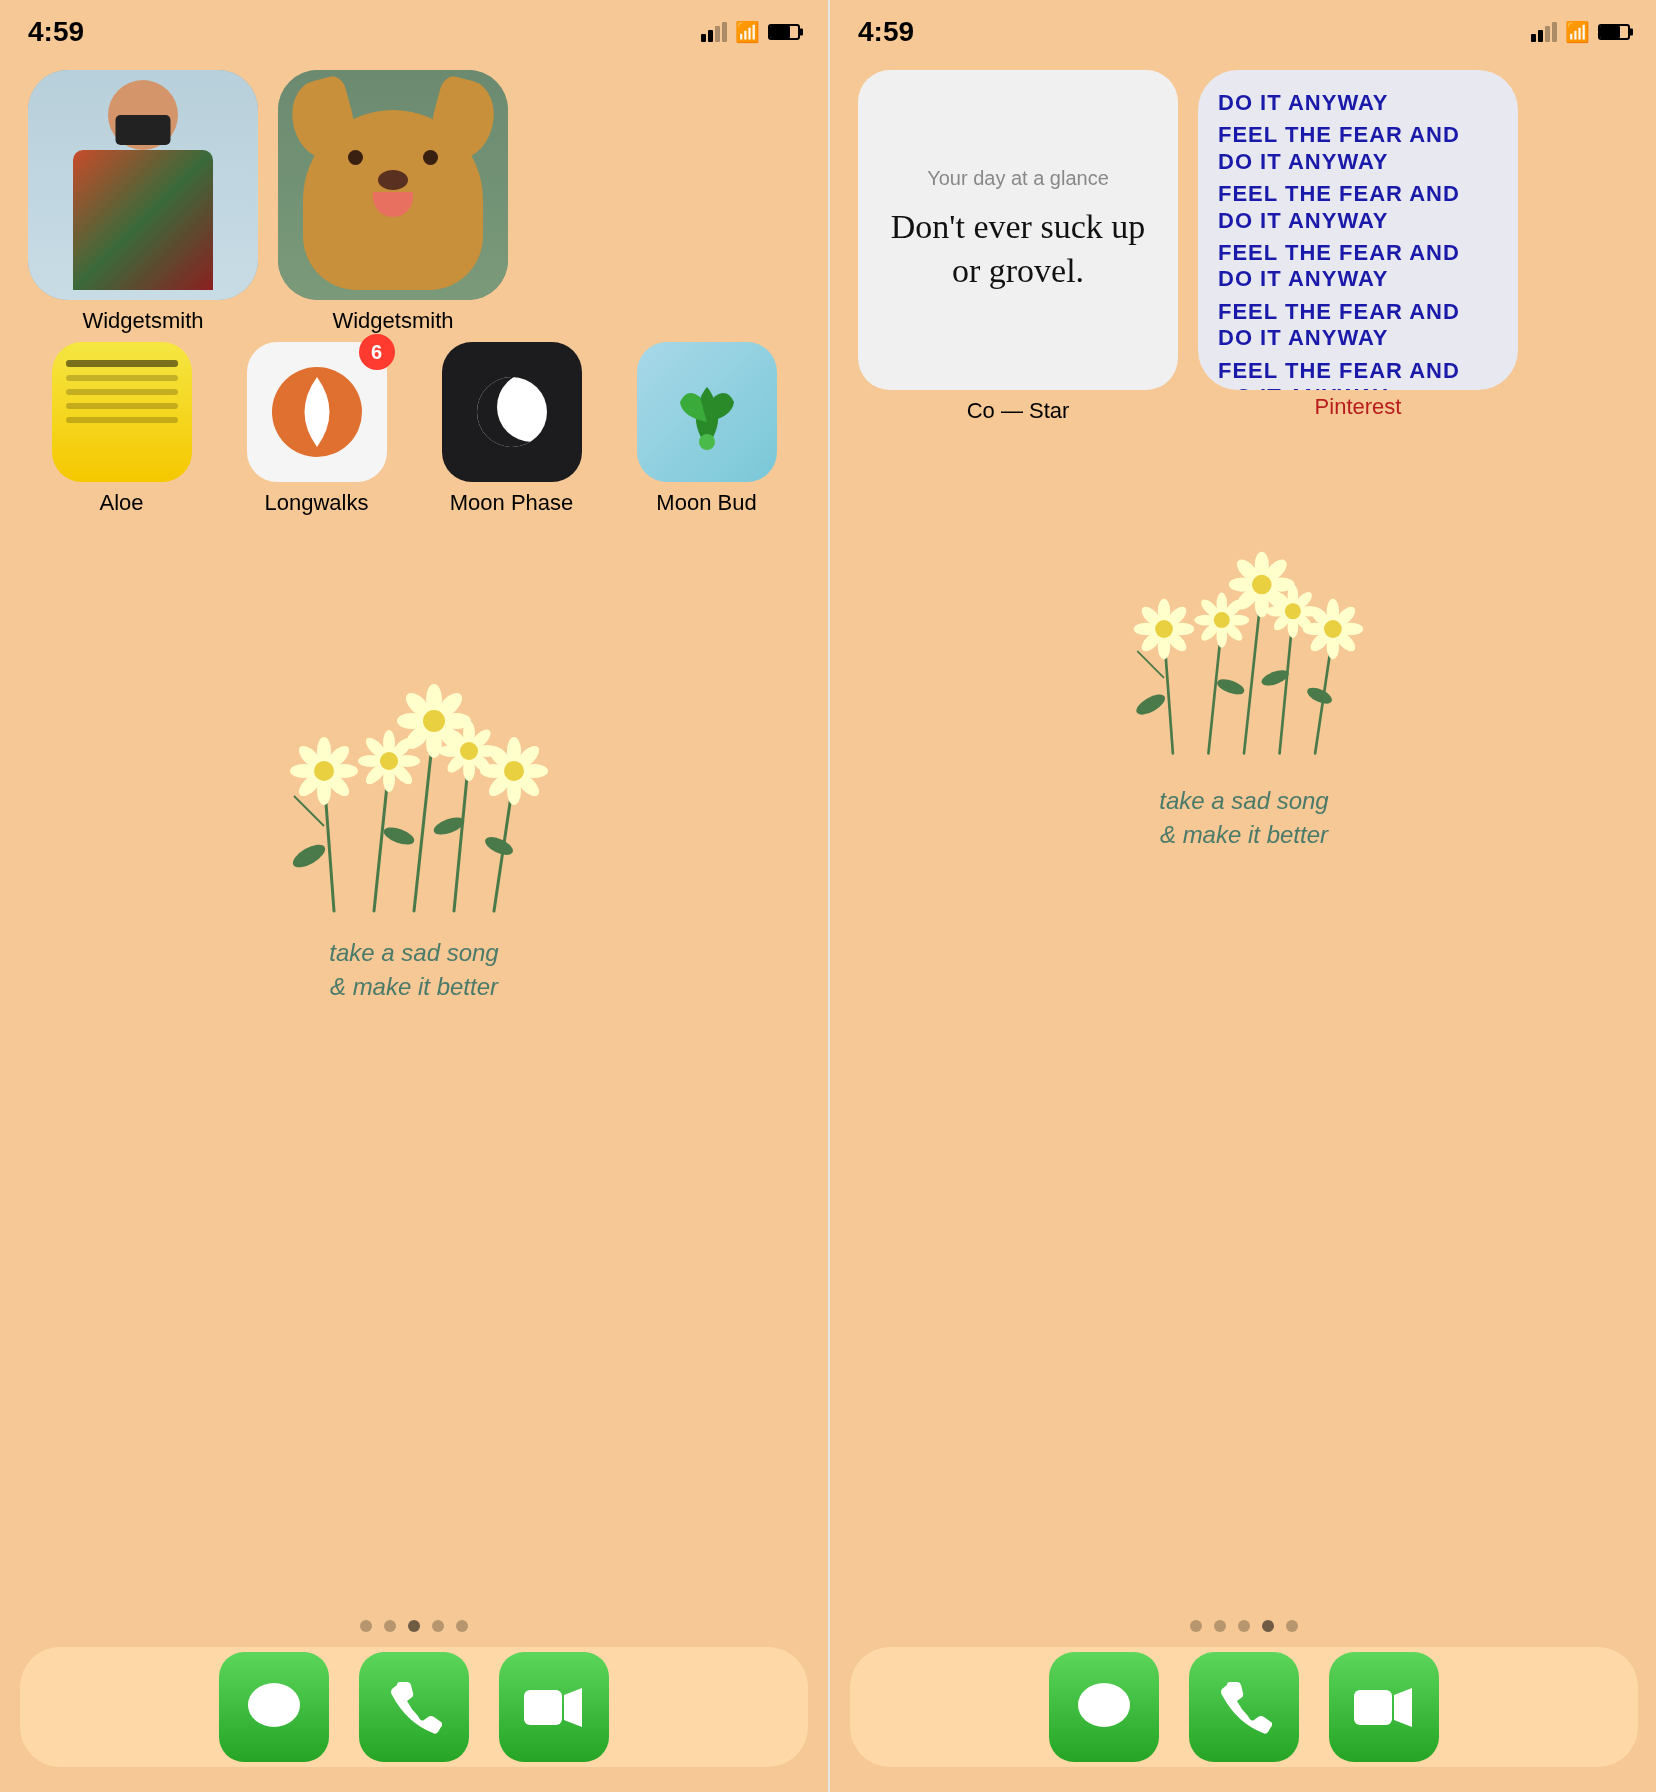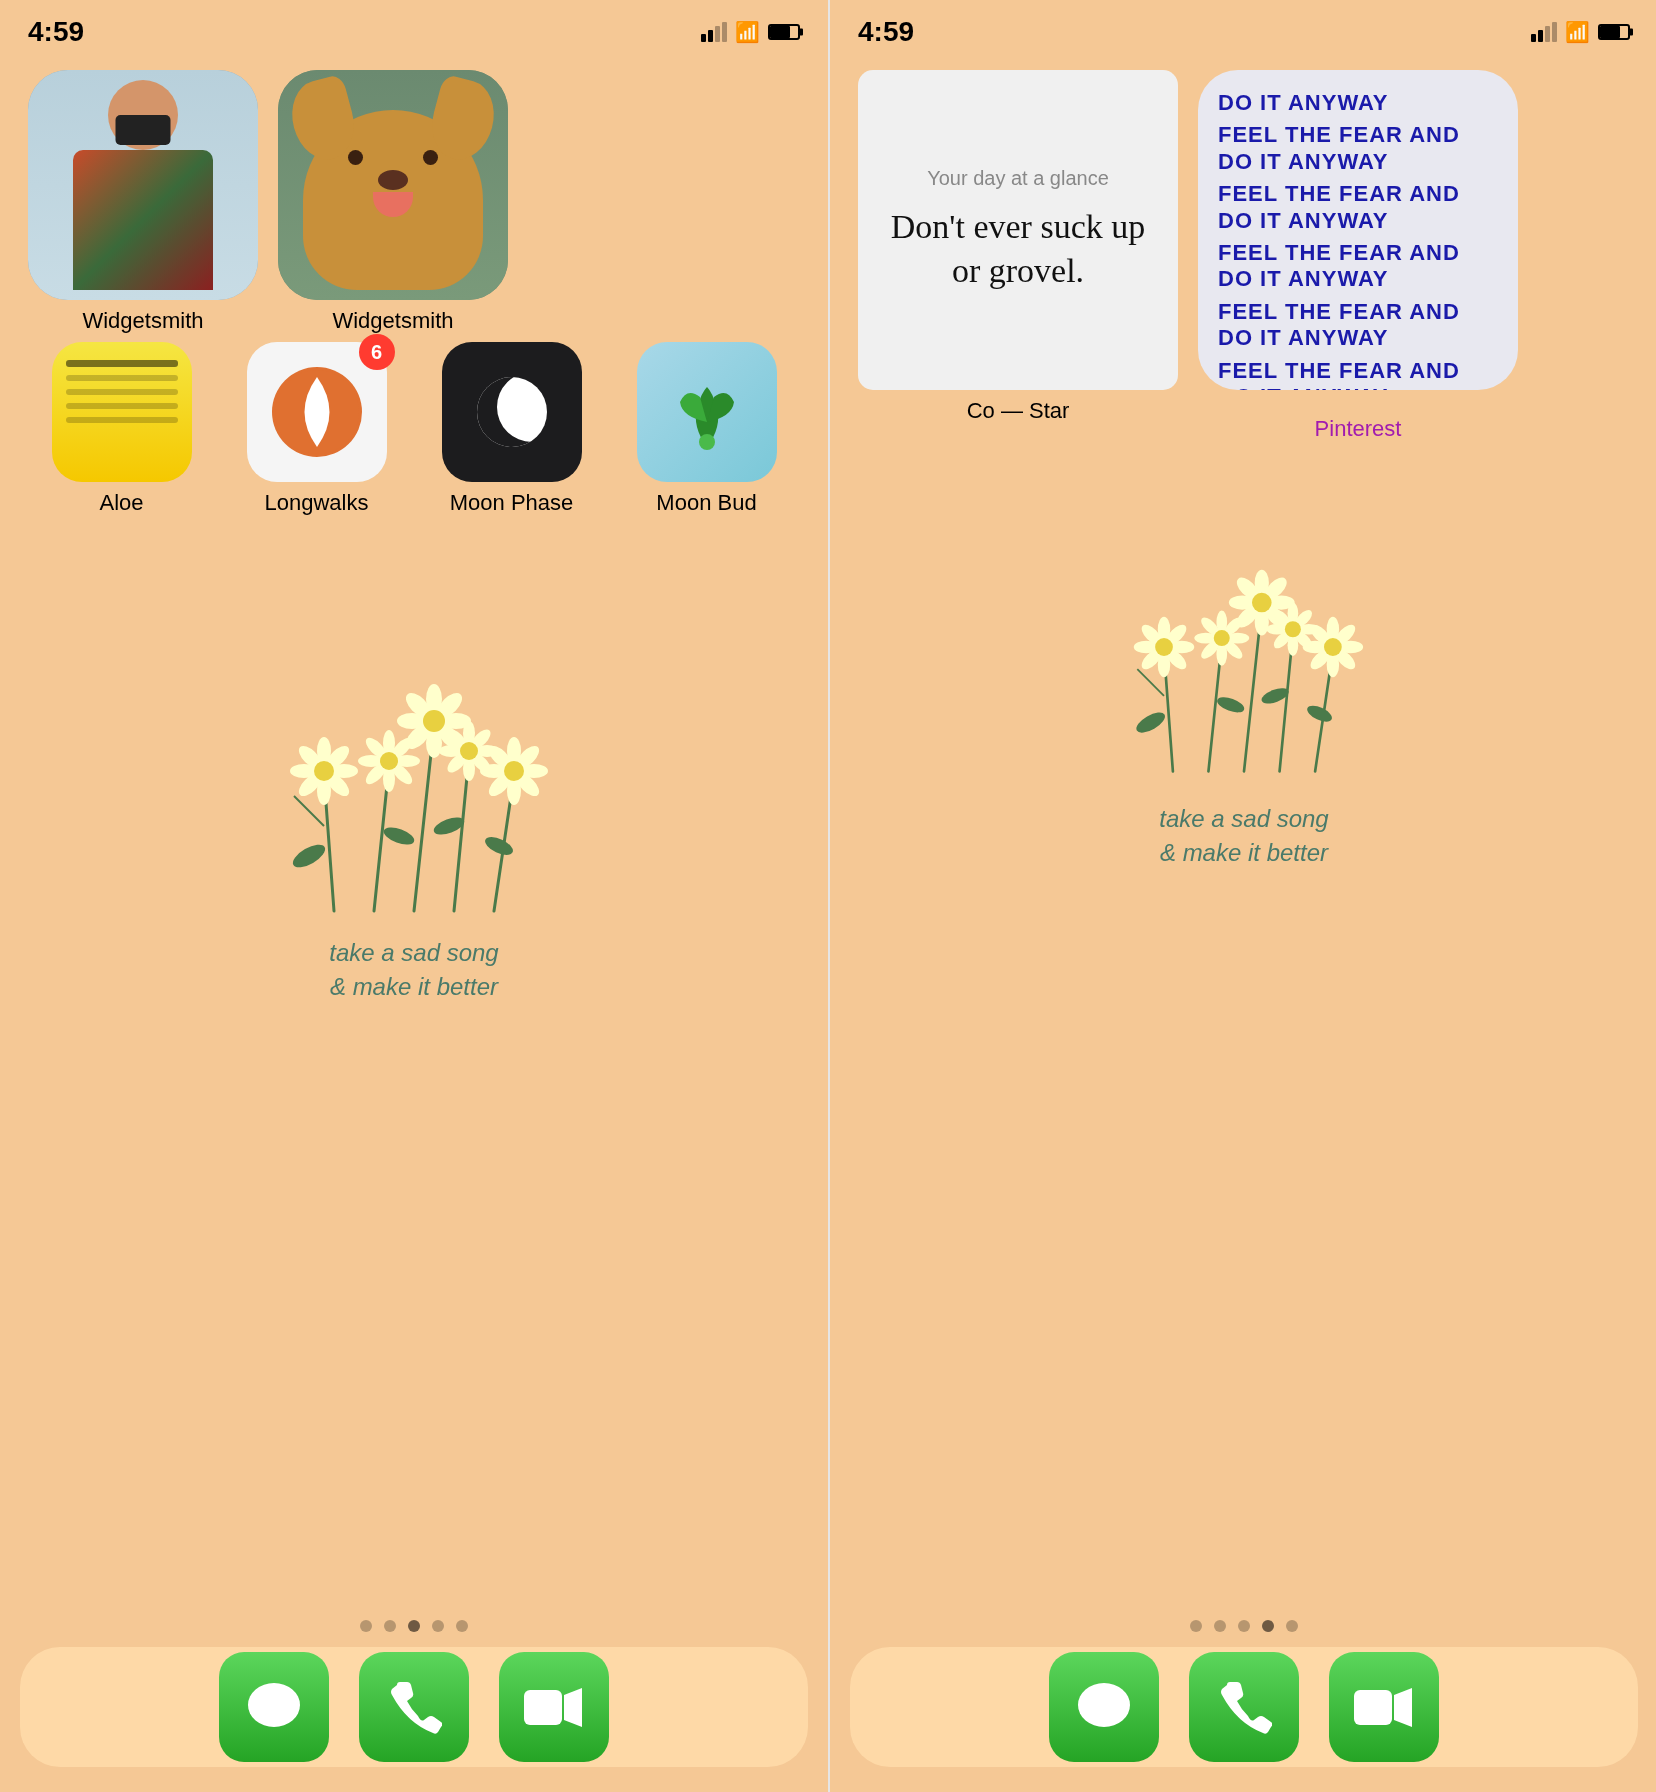--- a/index.html
+++ b/index.html
@@ -404,21 +404,21 @@
     
     .widget-area {
       padding: 20px 28px 0;
       display: flex;
       gap: 20px;
     }
     .costar-widget {
       width: 320px;
       height: 320px;
       background: #f0f0f0;
-      border-radius: 15px;
+      border-radius: 32px;
       display: flex;
       flex-direction: column;
       align-items: center;
       justify-content: center;
       padding: 25px;
     }
     .costar-subtitle {
       font-size: 20px;
       color: #888;
       margin-bottom: 15px;
@@ -453,23 +453,23 @@
     .pinterest-text-line {
       font-family: Arial Black, sans-serif;
       font-weight: 900;
       font-size: 22px;
       color: #1a1aaa;
       letter-spacing: 1px;
       line-height: 1.2;
       text-transform: uppercase;
     }
     .pinterest-label {
-      margin-top: 26px;
+      margin-top: 4px;
       font-size: 22px;
-      color: #a21caf;
+      color: #b91c1c;
       text-align: left;
     }
 
     
     .flower-svg-container {
       display: flex;
       justify-content: center;
       margin-top: 40px;
     }
   </style>

